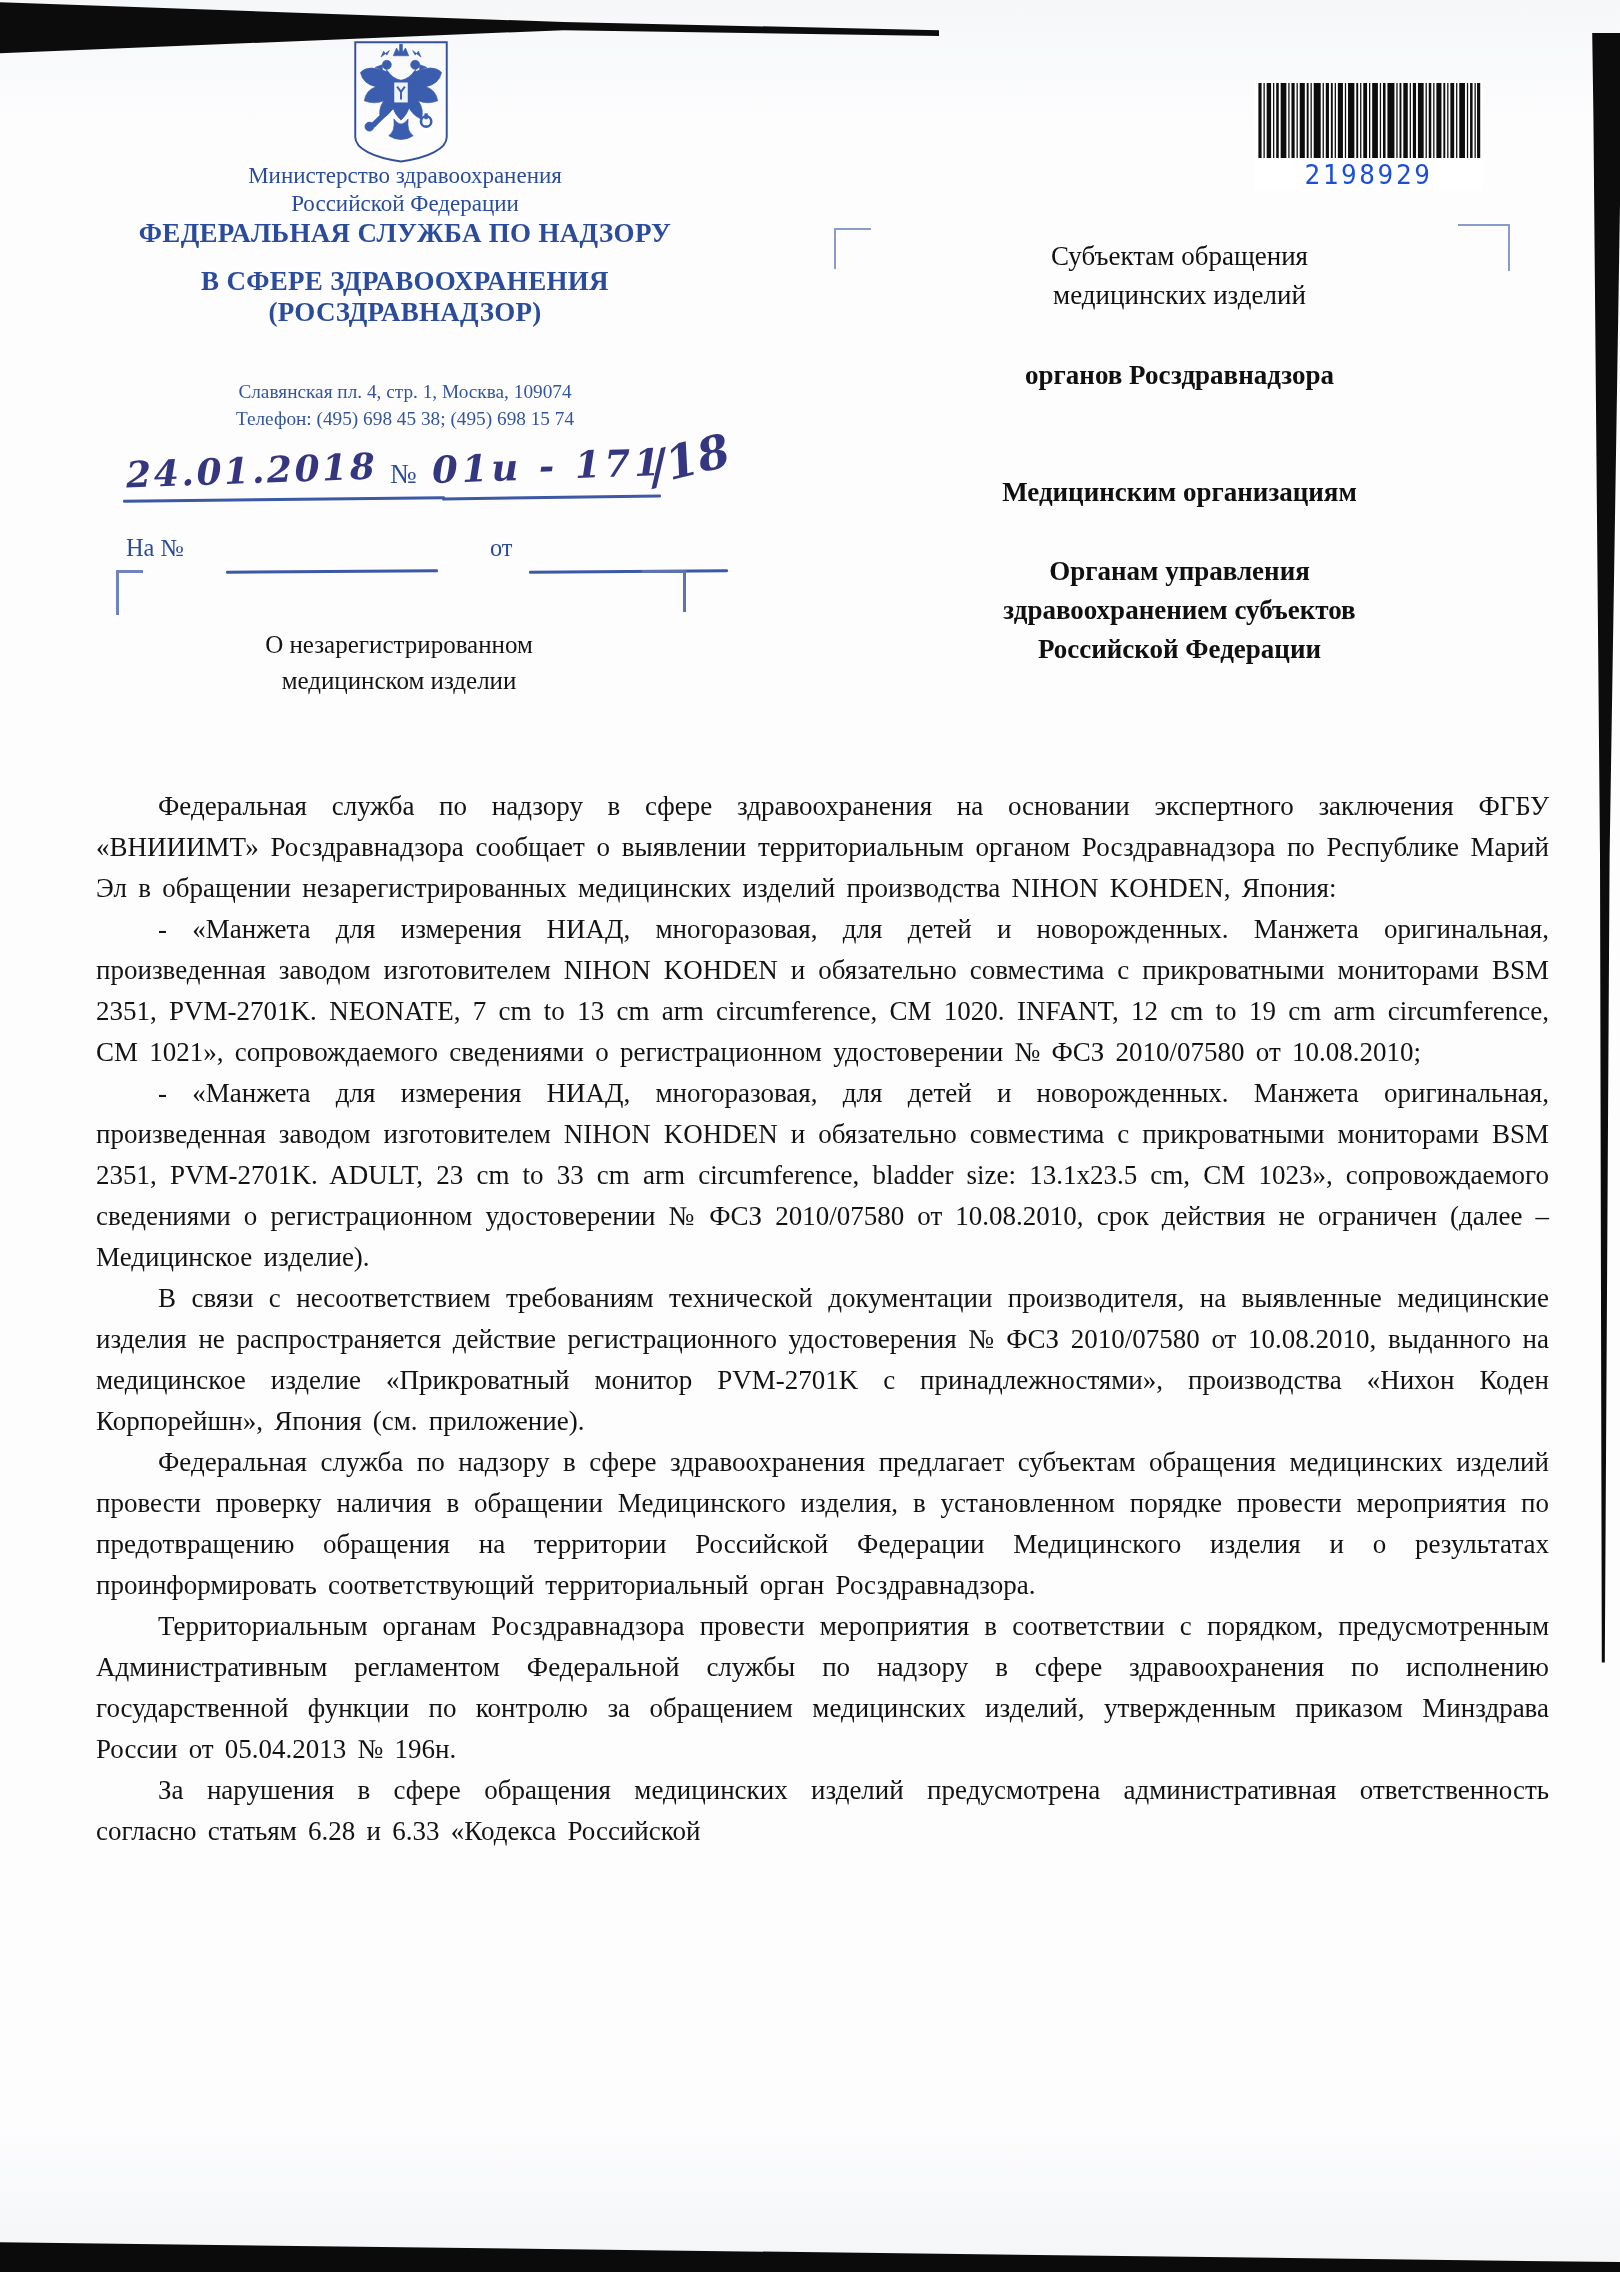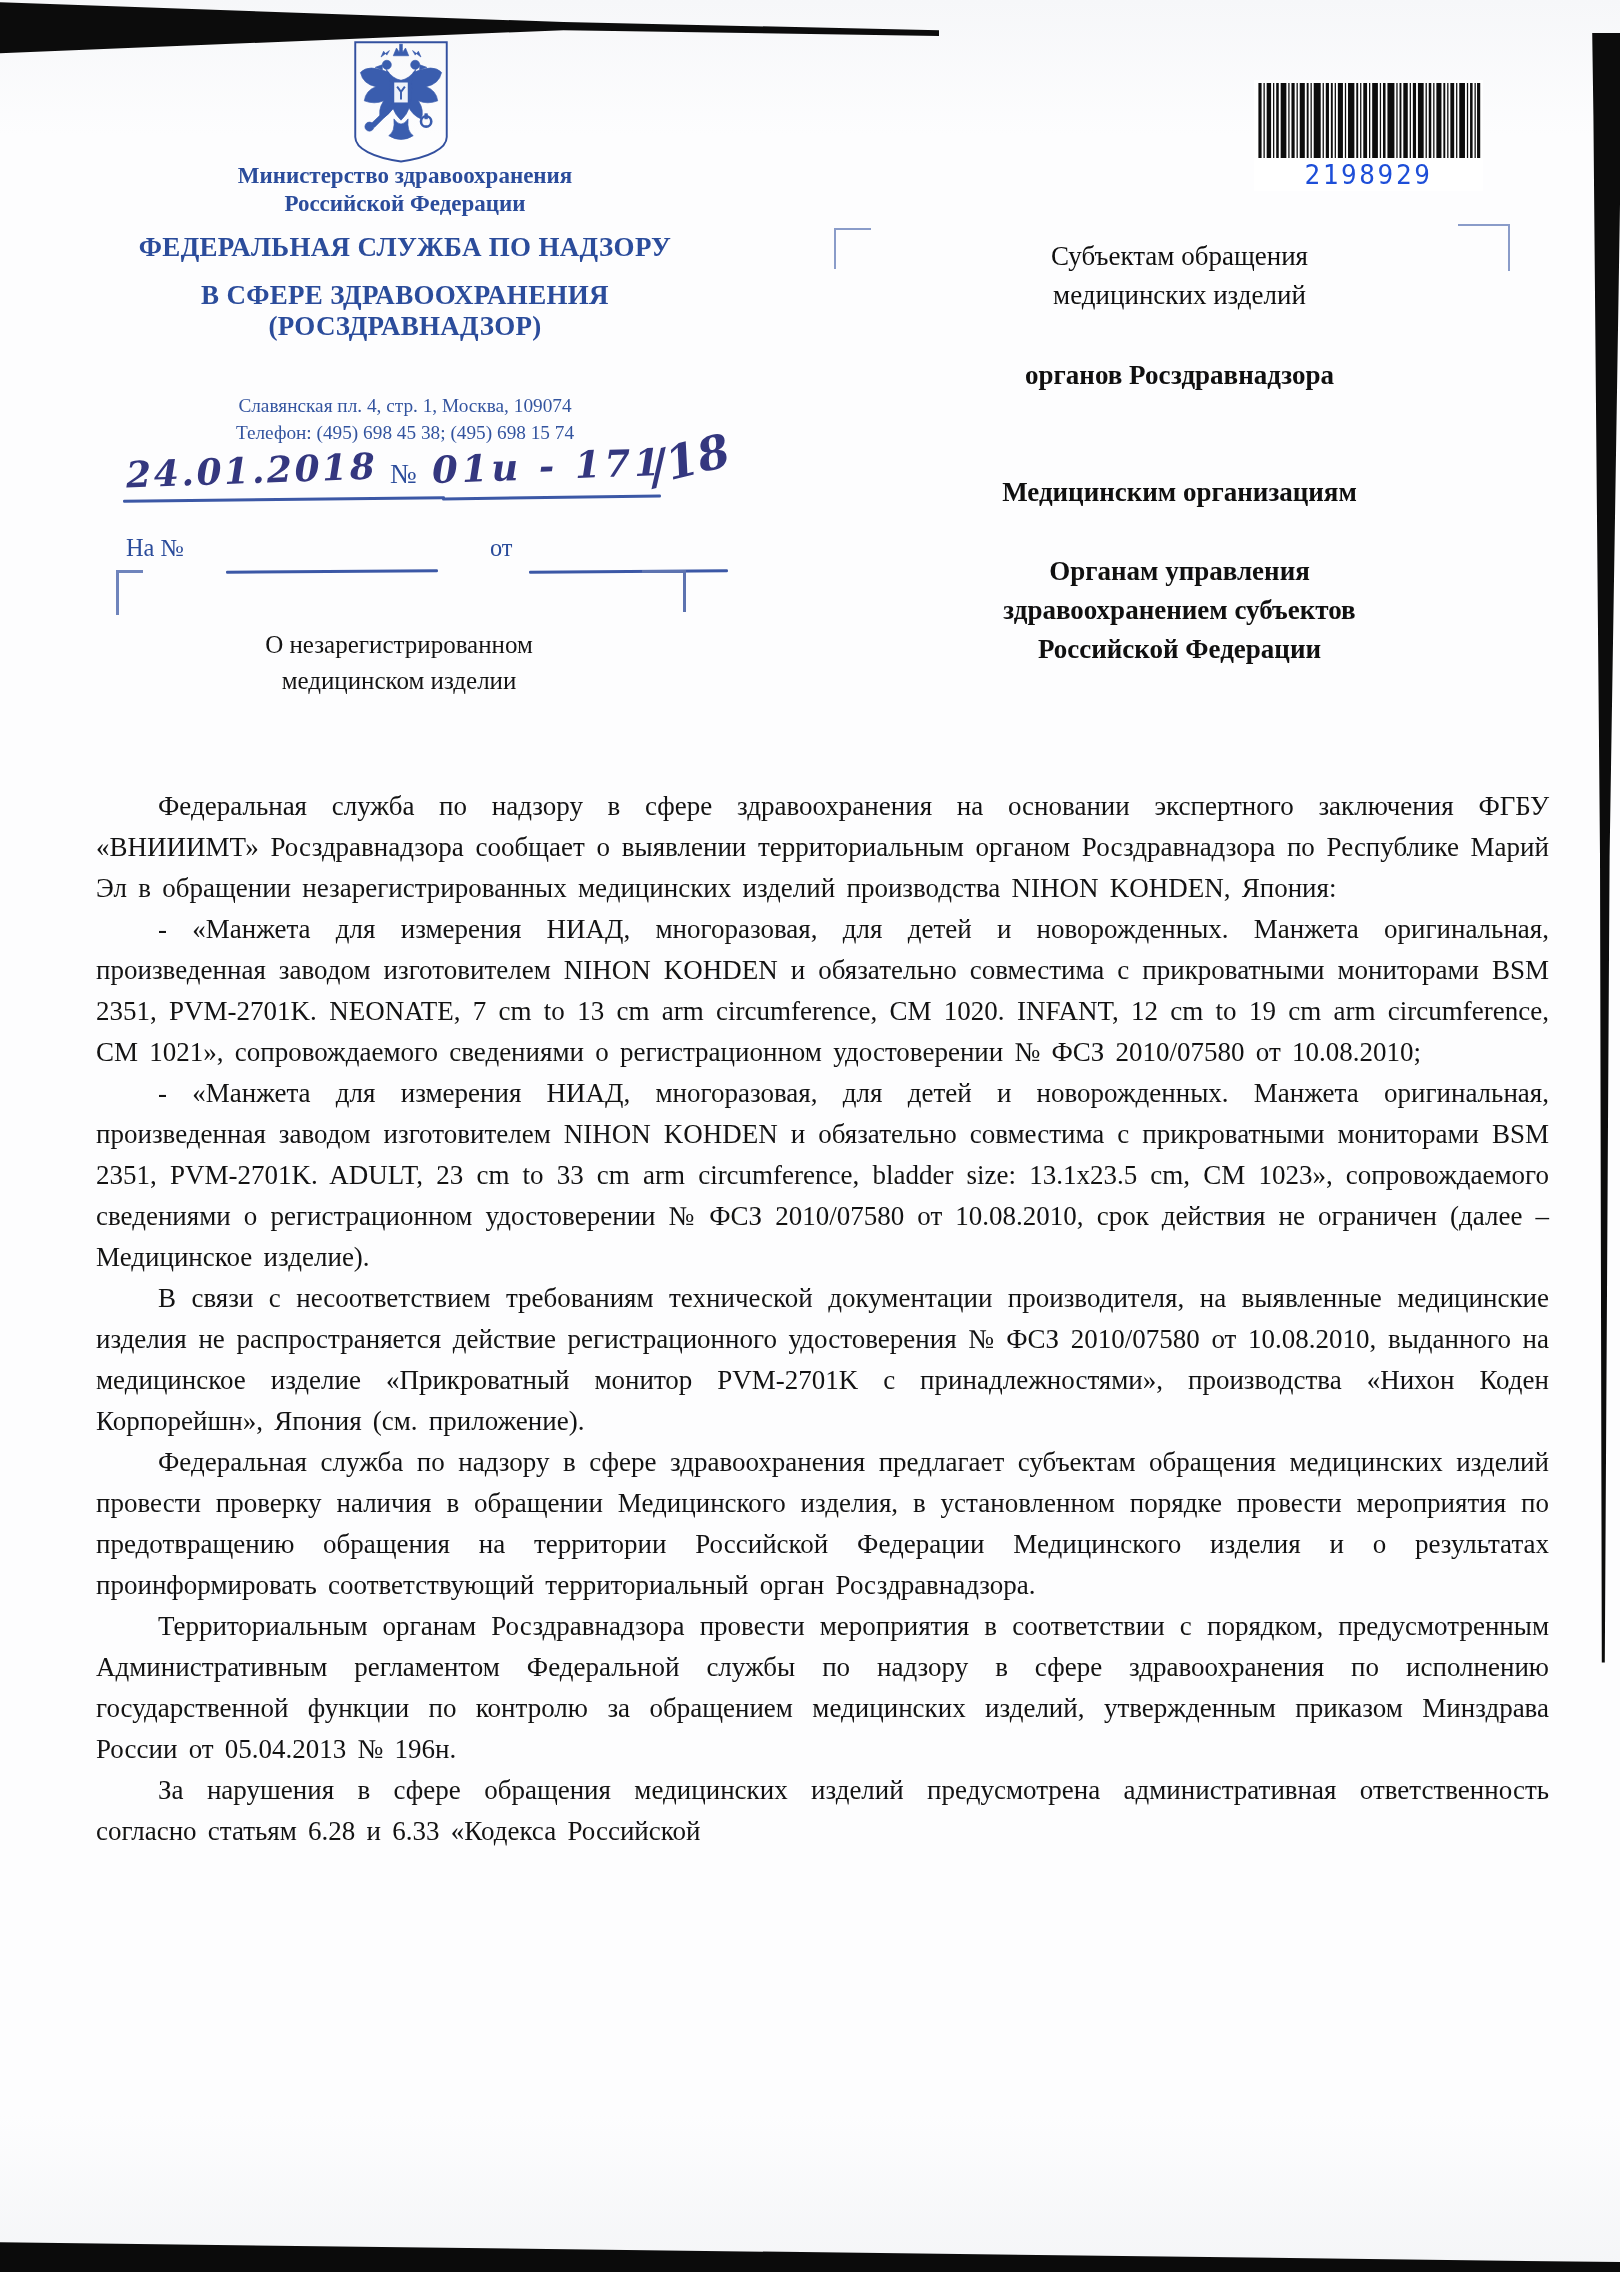--- a/index.html
+++ b/index.html
@@ -14,22 +14,22 @@
   
   .art-top{position:absolute;left:0;top:0;width:939px;height:58px;background:#0c0c0c;
     clip-path:polygon(0 4%,60% 38%,100% 52%,100% 62%,60% 52%,0 92%);}
   .art-right{position:absolute;left:1591px;top:33px;width:30px;height:1646px;background:#0c0c0c;
     clip-path:polygon(4% 0,100% 0,97% 10%,62% 50%,46% 99%,36% 99%,30% 50%,8% 5%);}
   .art-bottom{position:absolute;left:0;bottom:0;width:1621px;height:64px;background:#0b0b0b;
     clip-path:polygon(0 52%,100% 83%,100% 100%,0 100%);}
   
   .emblem{position:absolute;left:350px;top:39px;}
   .col-left{position:absolute;left:109px;top:162px;width:592px;text-align:center;color:#2b4c9b;}
-  .ministry{font-weight:bold;font-size:23px;line-height:28px;}
-  .service{font-weight:bold;font-size:27px;line-height:31.5px;margin-top:14px;letter-spacing:0.3px;}
+  .ministry{font-weight:normal;font-size:23px;line-height:28px;}
+  .service{font-weight:bold;font-size:27px;line-height:31.5px;letter-spacing:0.3px;}
   .addr{font-size:19.3px;line-height:27px;margin-top:49px;color:#33549f;}
   
   .hand{font-family:"DejaVu Serif",serif;font-style:italic;font-weight:bold;color:#34377f;}
   .hw-date{position:absolute;left:126px;top:449px;font-size:36px;letter-spacing:2.6px;transform:rotate(-2deg);}
   .ul{position:absolute;height:2.6px;background:#3c58a6;border-radius:1.3px;}
   .ul-date{left:123px;top:498px;width:322px;transform:rotate(-0.6deg);}
   .no-sign{position:absolute;left:390px;top:458px;font-size:28px;color:#2b4c9b;}
   .hw-num{position:absolute;left:432px;top:444px;font-size:37px;letter-spacing:3.9px;transform:rotate(-2deg);}
   .ul-num{left:442px;top:496px;width:219px;transform:rotate(-0.8deg);}
   .hw-suffix{position:absolute;left:649px;top:432px;font-size:46px;transform:rotate(-14deg);}

